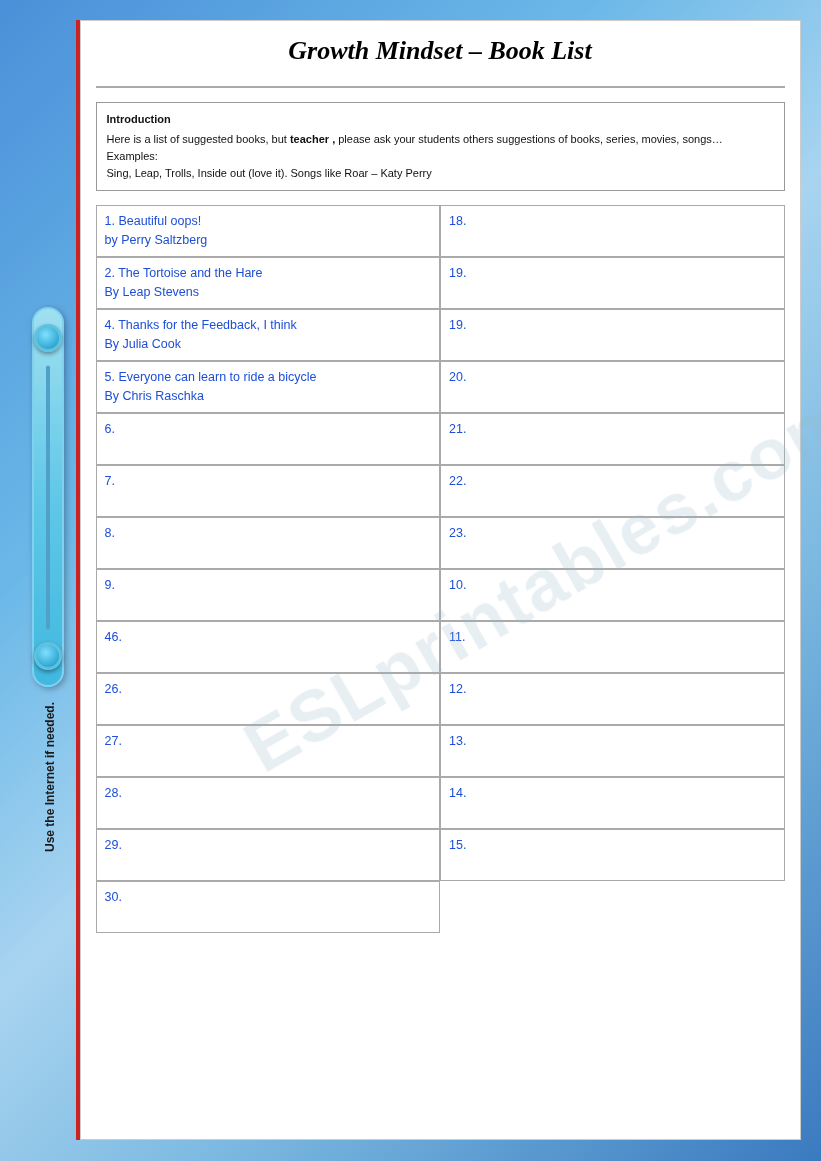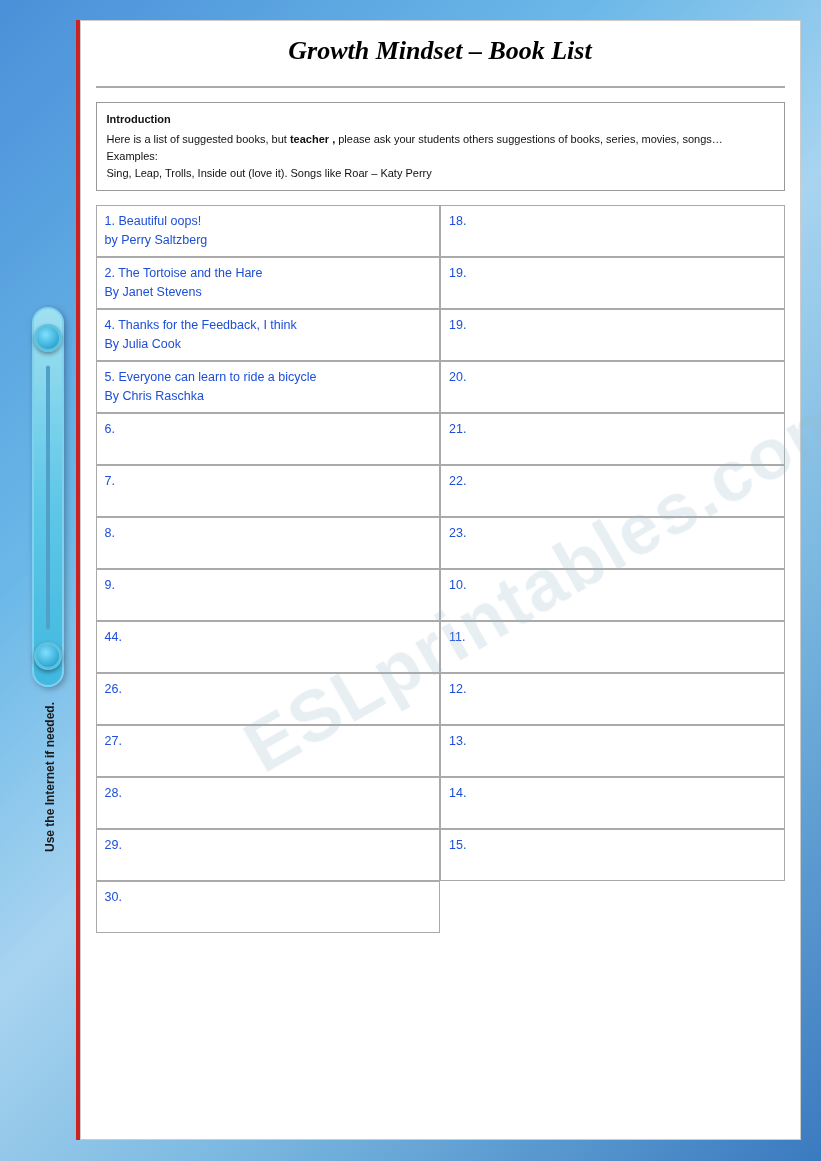--- a/index.html
+++ b/index.html
@@ -197,35 +197,35 @@
     <div class="intro-box">
       <span class="intro-label">Introduction</span>
       <span>Here is a list of suggested books, but <span class="teacher-underline">teacher ,</span> please ask your students others suggestions of books, series, movies, songs…</span><br>
       <span style="font-weight:normal;">Examples:</span><br>
       <span>Sing, Leap, Trolls, Inside out (love it). Songs like Roar – Katy Perry</span>
     </div>
 
     <div class="book-grid" id="book-grid">
     <div class="book-cell"><span class="book-title">1.</span> <span class="book-title">Beautiful oops!</span><br><span class="book-author">by Perry Saltzberg</span></div>
         <div class="book-cell"><span class="book-title">18.</span></div>
-        <div class="book-cell"><span class="book-title">2.</span> <span class="book-title">The Tortoise and the Hare</span><br><span class="book-author">By Janet Stevens</span></div>
+        <div class="book-cell"><span class="book-title">2.</span> <span class="book-title">The Tortoise and the Hare</span><br><span class="book-author">By Leap Stevens</span></div>
         <div class="book-cell"><span class="book-title">19.</span></div>
         <div class="book-cell"><span class="book-title">4.</span> <span class="book-title">Thanks for the Feedback, I think</span><br><span class="book-author">By Julia Cook</span></div>
         <div class="book-cell"><span class="book-title">19.</span></div>
         <div class="book-cell"><span class="book-title">5.</span> <span class="book-title">Everyone can learn to ride a bicycle</span><br><span class="book-author">By Chris Raschka</span></div>
         <div class="book-cell"><span class="book-title">20.</span></div>
         <div class="book-cell"><span class="book-title">6.</span></div>
         <div class="book-cell"><span class="book-title">21.</span></div>
         <div class="book-cell"><span class="book-title">7.</span></div>
         <div class="book-cell"><span class="book-title">22.</span></div>
         <div class="book-cell"><span class="book-title">8.</span></div>
         <div class="book-cell"><span class="book-title">23.</span></div>
         <div class="book-cell"><span class="book-title">9.</span></div>
         <div class="book-cell"><span class="book-title">10.</span></div>
-        <div class="book-cell"><span class="book-title">44.</span></div>
+        <div class="book-cell"><span class="book-title">46.</span></div>
         <div class="book-cell"><span class="book-title">11.</span></div>
         <div class="book-cell"><span class="book-title">26.</span></div>
         <div class="book-cell"><span class="book-title">12.</span></div>
         <div class="book-cell"><span class="book-title">27.</span></div>
         <div class="book-cell"><span class="book-title">13.</span></div>
         <div class="book-cell"><span class="book-title">28.</span></div>
         <div class="book-cell"><span class="book-title">14.</span></div>
         <div class="book-cell"><span class="book-title">29.</span></div>
         <div class="book-cell"><span class="book-title">15.</span></div>
         <div class="book-cell"><span class="book-title">30.</span></div>

